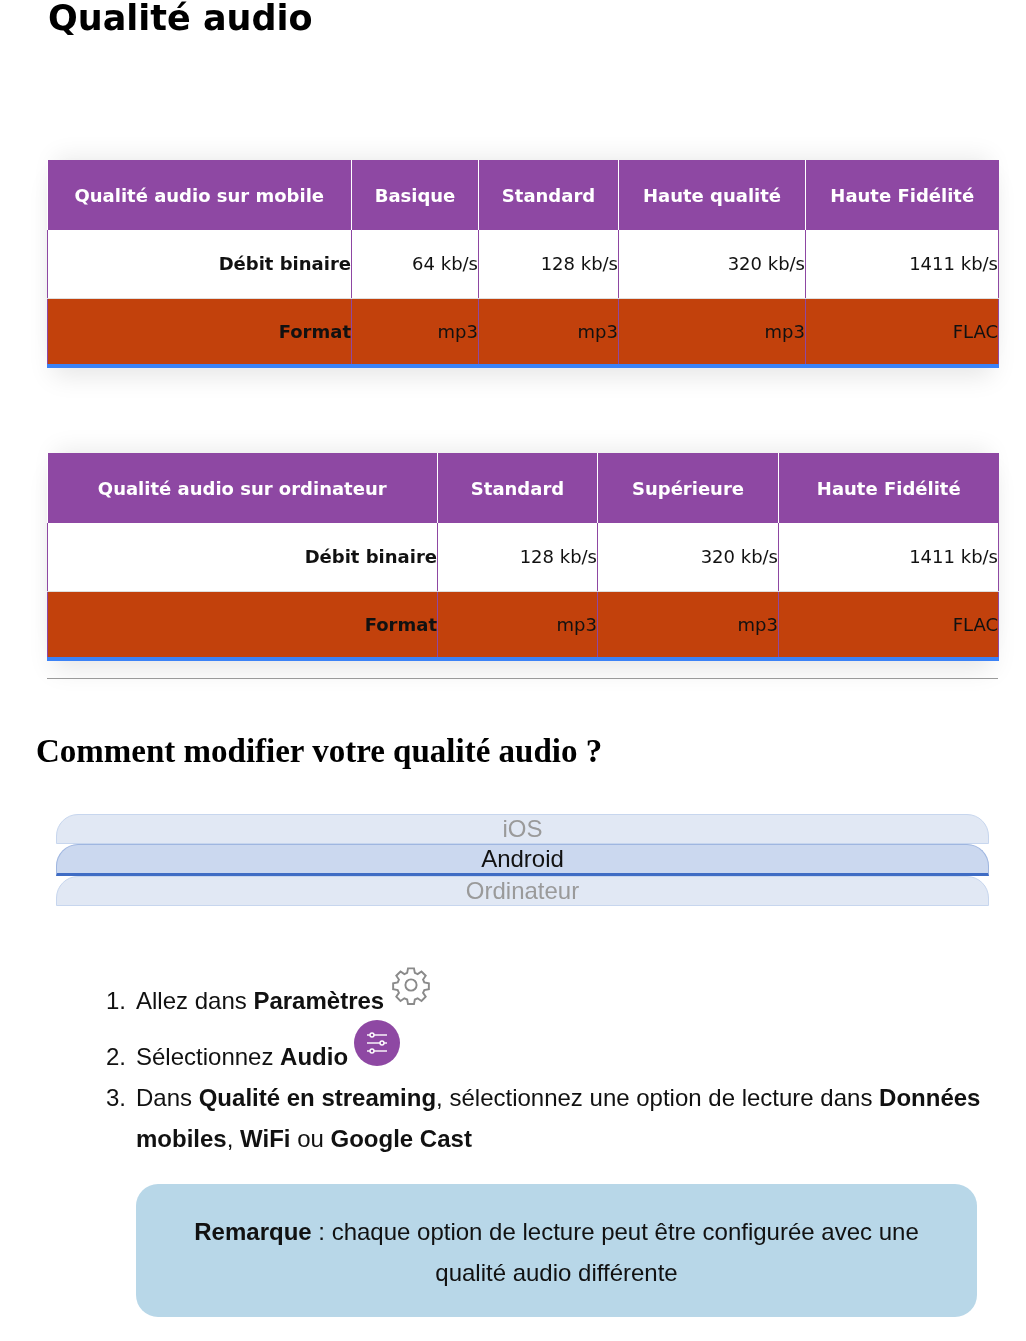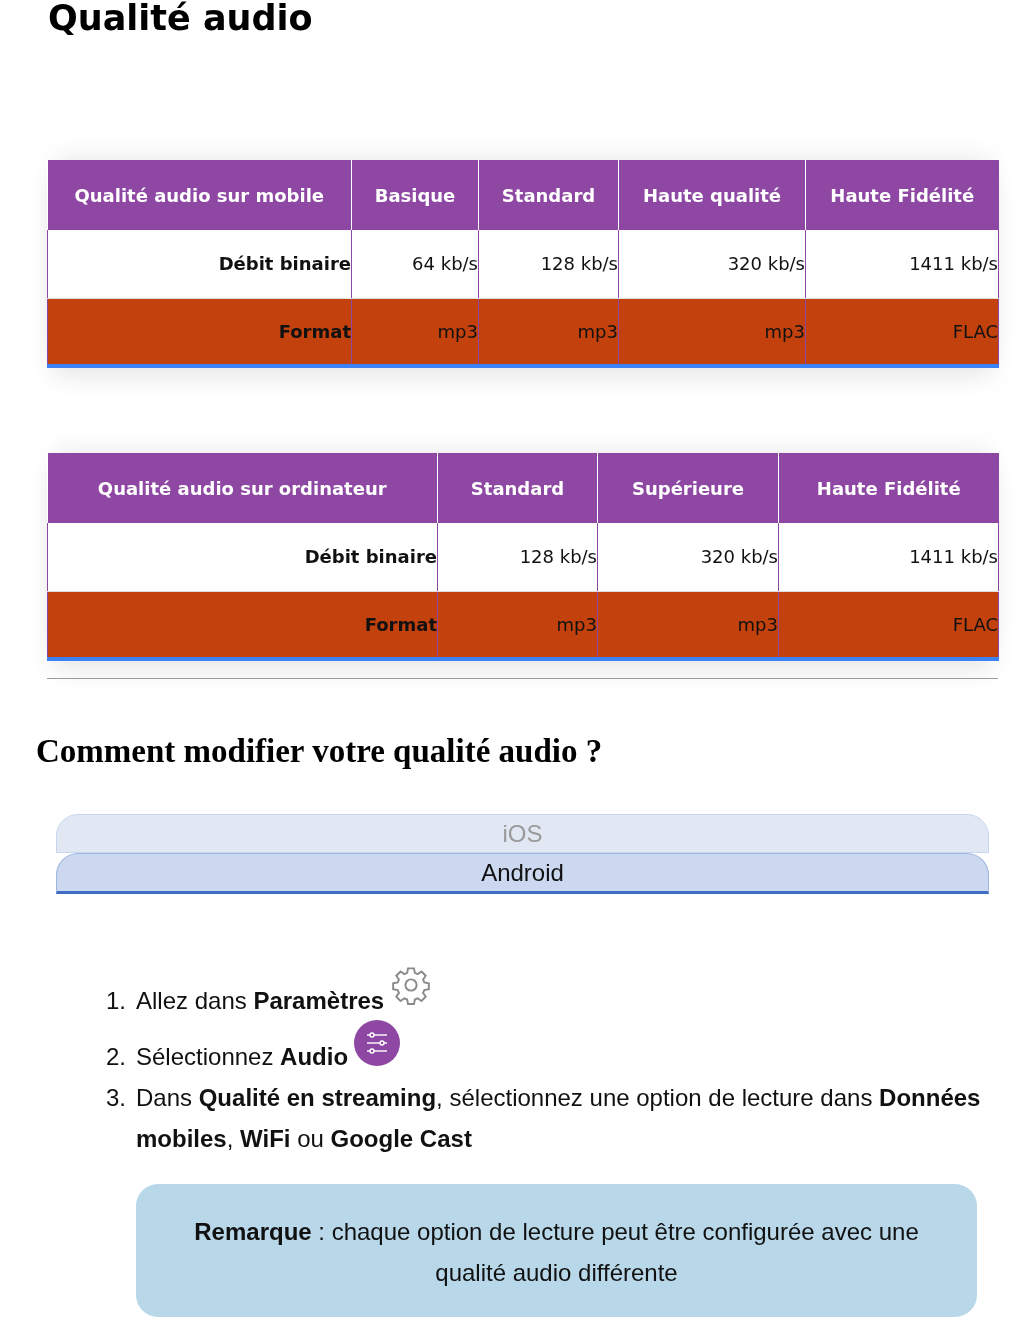--- a/index.html
+++ b/index.html
@@ -151,20 +151,21 @@
   </table>
 </div>
 
 <div class="hr"></div>
 
 <h2 class="h2">Comment modifier votre qualité audio ?</h2>
 
 <div class="tabs">
   <div class="tab">iOS</div>
   <div class="tab active">Android</div>
+  <div class="tab">Ordinateur</div>
 </div>
 
 <div class="steps">
   <div class="step s1">
     <span class="num">1.</span><span>Allez dans </span><b>Paramètres</b><span class="gear">
       <svg viewBox="0 0 24 24" width="42" height="42" fill="none" stroke="#8a8a8a" stroke-width="1.1">
         <circle cx="12" cy="12" r="3.2"></circle>
         <path d="M10.3 2.5h3.4l.5 2.6 1.6.7 2.2-1.5 2.4 2.4-1.5 2.2.7 1.6 2.6.5v3.4l-2.6.5-.7 1.6 1.5 2.2-2.4 2.4-2.2-1.5-1.6.7-.5 2.6h-3.4l-.5-2.6-1.6-.7-2.2 1.5-2.4-2.4 1.5-2.2-.7-1.6-2.6-.5v-3.4l2.6-.5.7-1.6-1.5-2.2 2.4-2.4 2.2 1.5 1.6-.7z"></path>
       </svg>
     </span>

